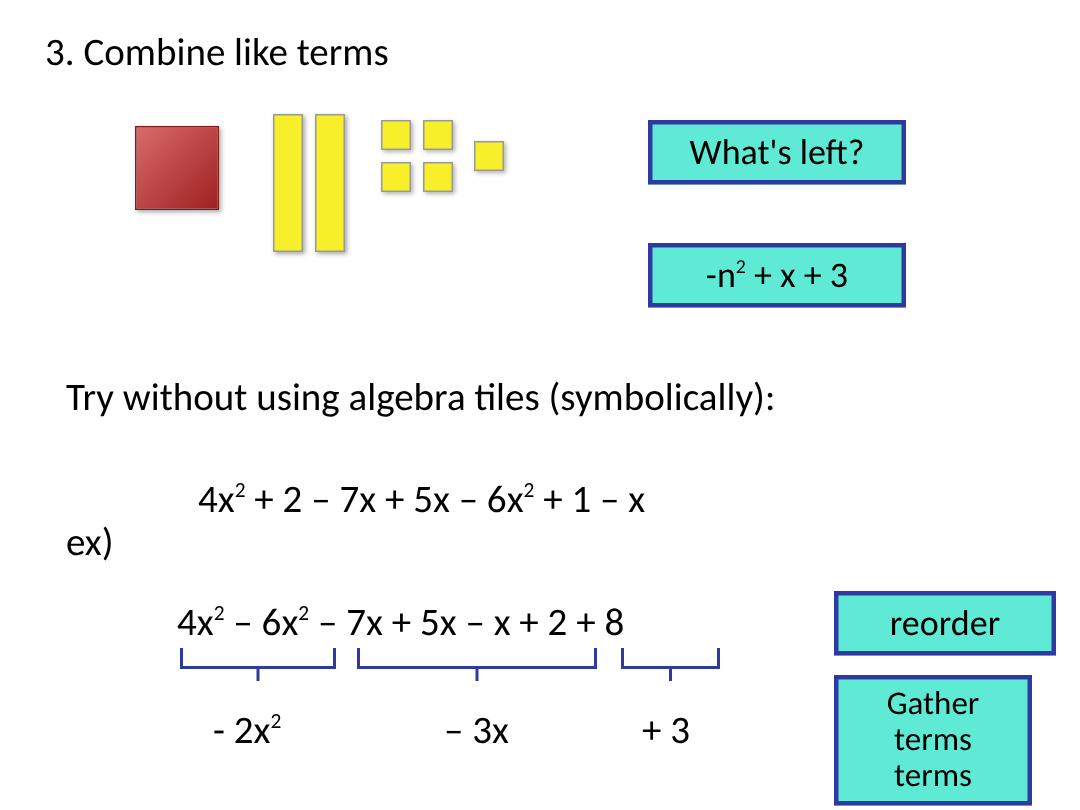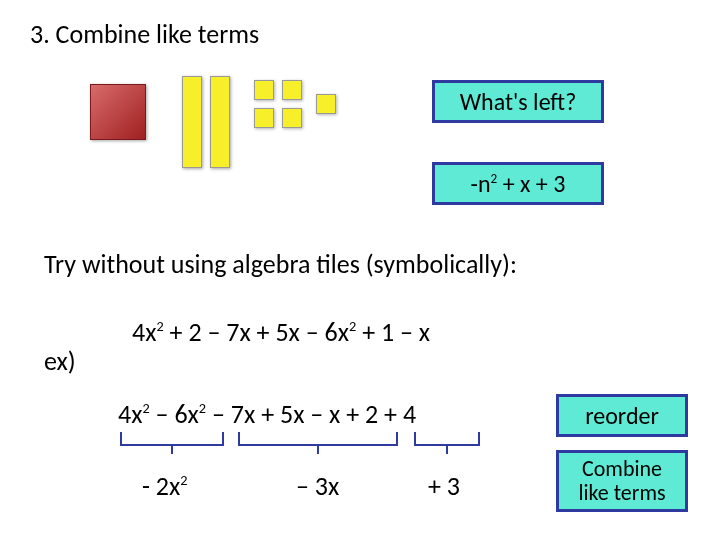--- a/index.html
+++ b/index.html
@@ -93,21 +93,21 @@
     top: 470px;
     left: 118px;
     width: 430px;
     height: 40px;
   }
   .g-item {
     position: absolute;
     font-size: 26px;
     text-align: center;
   }
-  .c-reorder { top: 394px; left: 556px; width: 132px; font-size: 24px; }
+  .c-reorder { top: 394px; left: 556px; width: 148px; font-size: 24px; }
   .c-gather  { top: 450px; left: 556px; width: 132px; font-size: 22px; line-height: 1.1; }
   sup { font-size: 0.55em; vertical-align: super; }
   
   .bracket {
     position: absolute;
     border-left: 2px solid #2e3aa0;
     border-right: 2px solid #2e3aa0;
     border-bottom: 2px solid #2e3aa0;
     height: 14px;
   }
@@ -143,21 +143,21 @@
 </div>
 
 <div class="try-line">Try without using algebra tiles (symbolically):</div>
 
 <div class="ex-label">ex)</div>
 <div class="ex-expr">
   <span>4x</span><sup>2</sup><span> + 2 – 7x + 5x – 6x</span><sup>2</sup><span> + 1 – x</span>
 </div>
 
 <div class="reorder-line">
-  <span>4x</span><sup>2</sup><span> – 6x</span><sup>2</sup><span> – 7x + 5x – x + 2 + 4</span>
+  <span>4x</span><sup>2</sup><span> – 6x</span><sup>2</sup><span> – 7x + 5x – x + 2 + 8</span>
 </div>
 
 <div class="bracket" style="top:432px; left:120px; width:104px;">
     <div class="bracket-stem"></div>
   </div>
 <div class="bracket" style="top:432px; left:238px; width:160px;">
     <div class="bracket-stem"></div>
   </div>
 <div class="bracket" style="top:432px; left:414px; width:66px;">
     <div class="bracket-stem"></div>
@@ -165,13 +165,13 @@
 
 <div class="gather-group">
   <div class="g-item" style="left:24px;">
     <span>- 2x</span><sup>2</sup>
   </div>
   <div class="g-item" style="left:178px;">– 3x</div>
   <div class="g-item" style="left:310px;">+ 3</div>
 </div>
 
 <div class="callout c-reorder">reorder</div>
-<div class="callout c-gather">Combine like terms</div>
+<div class="callout c-gather">Gather terms terms</div>
 
 </body></html>

